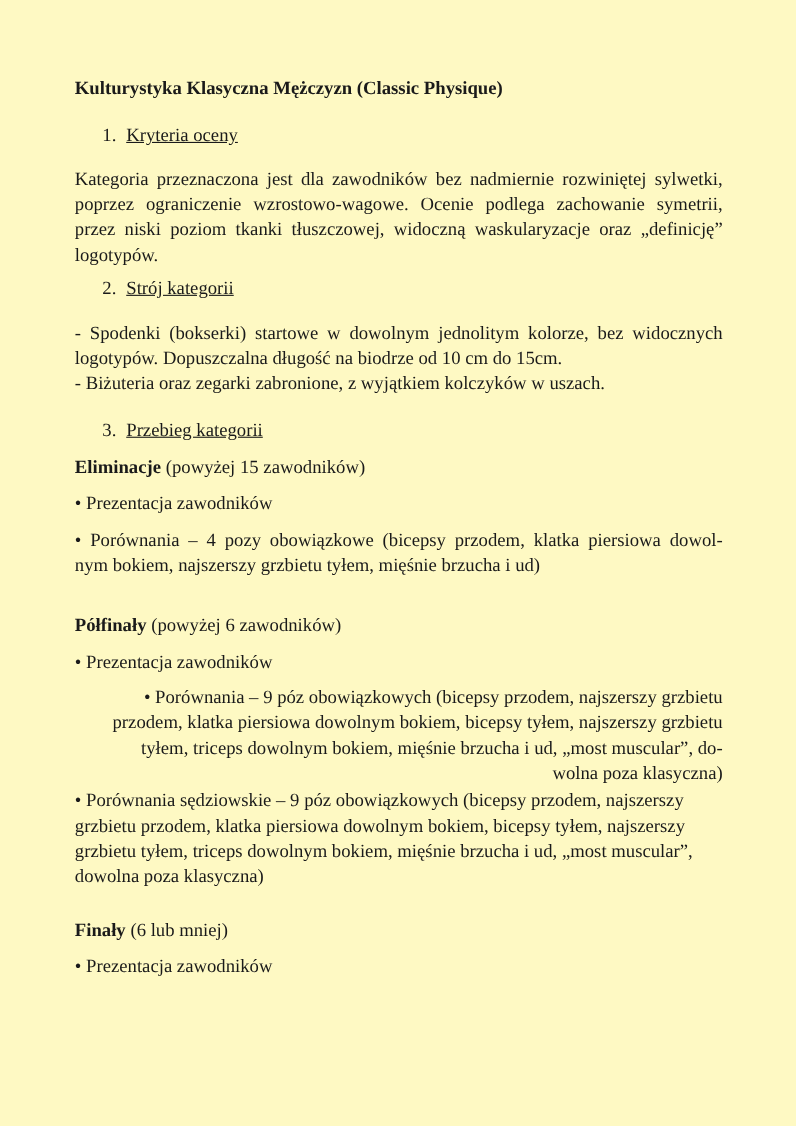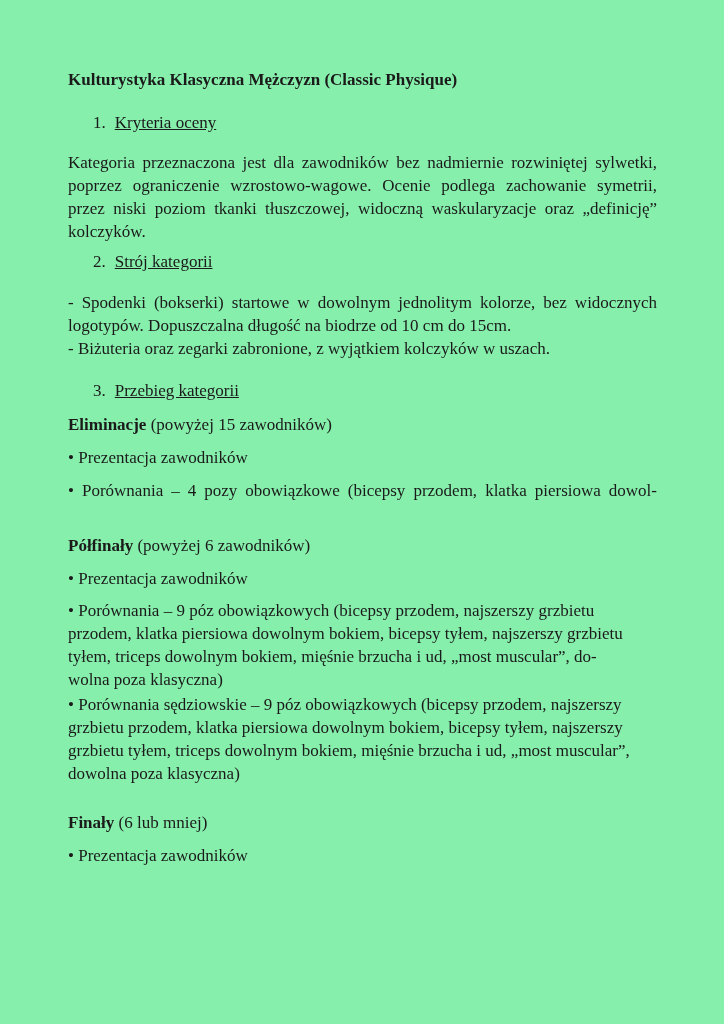--- a/index.html
+++ b/index.html
@@ -11,21 +11,21 @@
     width: 724px;
     height: 1024px;
     font-family: "Liberation Serif", "DejaVu Serif", serif;
     color: #1a1a1a;
   }
   .page {
     box-sizing: border-box;
     width: 724px;
     height: 1024px;
     padding: 68px 67px 0 68px;
-    background: #86efac;
+    background: #fef9c3;
     overflow: hidden;
   }
   .txt {
     font-size: 17px;
     line-height: 23px;
   }
   .doc-title {
     font-weight: bold;
   }
   .hnum {
@@ -48,21 +48,21 @@
   }
   .pre {
     white-space: pre-line;
   }
   .stage-lead {
     font-weight: bold;
   }
   .mt0  { margin-top: 0; }
   .mt2  { margin-top: 2px; }
   .mt7  { margin-top: 7px; }
-  .mt9  { margin-top: 9px; }
+  .mt9  { margin-top: 9px; text-align: right; }
   .mt10 { margin-top: 10px; }
   .mt11 { margin-top: 11px; }
   .mt14 { margin-top: 20px; }
   .mt16 { margin-top: 17px; }
   .mt18 { margin-top: 18px; }
   .mt26 { margin-top: 26px; }
   .mt32 { margin-top: 32px; }
   .mt33 { margin-top: 19px; }
 </style>
 </head>
@@ -73,21 +73,21 @@
   <div class="txt doc-title">Kulturystyka Klasyczna Mężczyzn (Classic Physique)</div>
 
   <div class="txt hnum mt14">
     <span class="num">1.</span><span class="ul">Kryteria oceny</span>
   </div>
 
   <div class="txt mt16">
     <div class="jline">Kategoria przeznaczona jest dla zawodników bez nadmiernie rozwiniętej sylwetki,</div>
     <div class="jline">poprzez ograniczenie wzrostowo-wagowe. Ocenie podlega zachowanie symetrii,</div>
     <div class="jline">przez niski poziom tkanki tłuszczowej, widoczną waskularyzacje oraz „definicję”</div>
-    <div class="lline">kolczyków.</div>
+    <div class="lline">logotypów.</div>
   </div>
 
   <div class="txt hnum mt7">
     <span class="num">2.</span><span class="ul">Strój kategorii</span>
   </div>
 
   <div class="txt mt18">
     <div class="jline">- Spodenki (bokserki) startowe w dowolnym jednolitym kolorze, bez widocznych</div>
     <div class="lline">logotypów. Dopuszczalna długość na biodrze od 10 cm do 15cm.</div>
   </div>
@@ -98,20 +98,21 @@
     <span class="num">3.</span><span class="ul">Przebieg kategorii</span>
   </div>
 
   <div>
     <div class="txt mt11">
       <span class="stage-lead">Eliminacje</span><span> (powyżej 15 zawodników)</span>
     </div>
     <div class="txt lline mt10">• Prezentacja zawodników</div>
     <div class="txt mt10">
       <div class="jline">• Porównania – 4 pozy obowiązkowe (bicepsy przodem, klatka piersiowa dowol-</div>
+      <div class="lline">nym bokiem, najszerszy grzbietu tyłem, mięśnie brzucha i ud)</div>
     </div>
   </div>
 
   <div>
     <div class="txt mt32">
       <span class="stage-lead">Półfinały</span><span> (powyżej 6 zawodników)</span>
     </div>
     <div class="txt lline mt10">• Prezentacja zawodników</div>
     <div class="txt pre mt9">• Porównania – 9 póz obowiązkowych (bicepsy przodem, najszerszy grzbietu
 przodem, klatka piersiowa dowolnym bokiem, bicepsy tyłem, najszerszy grzbietu

